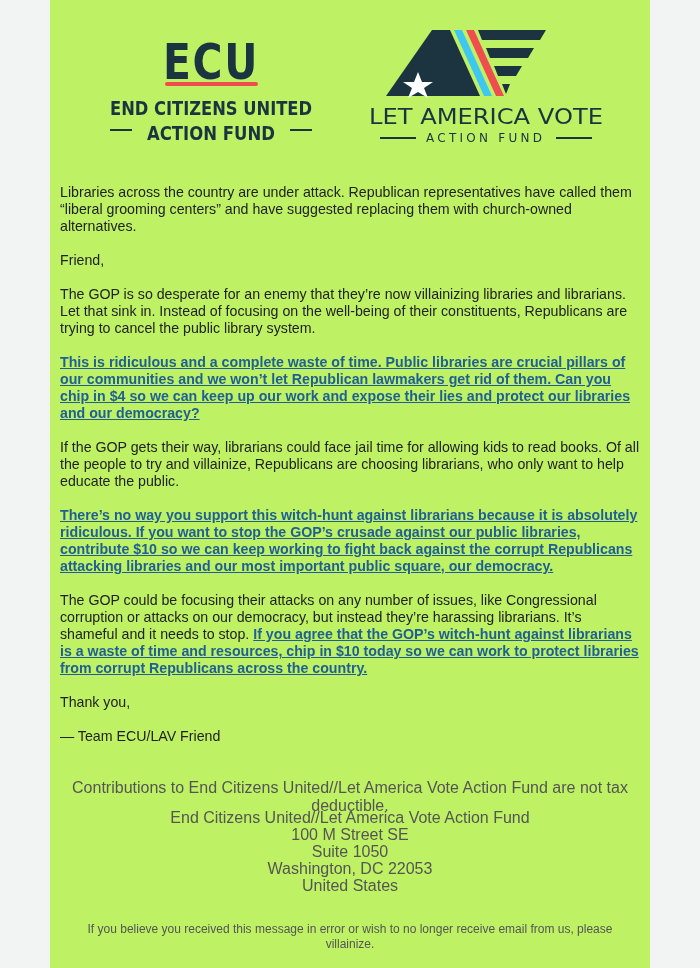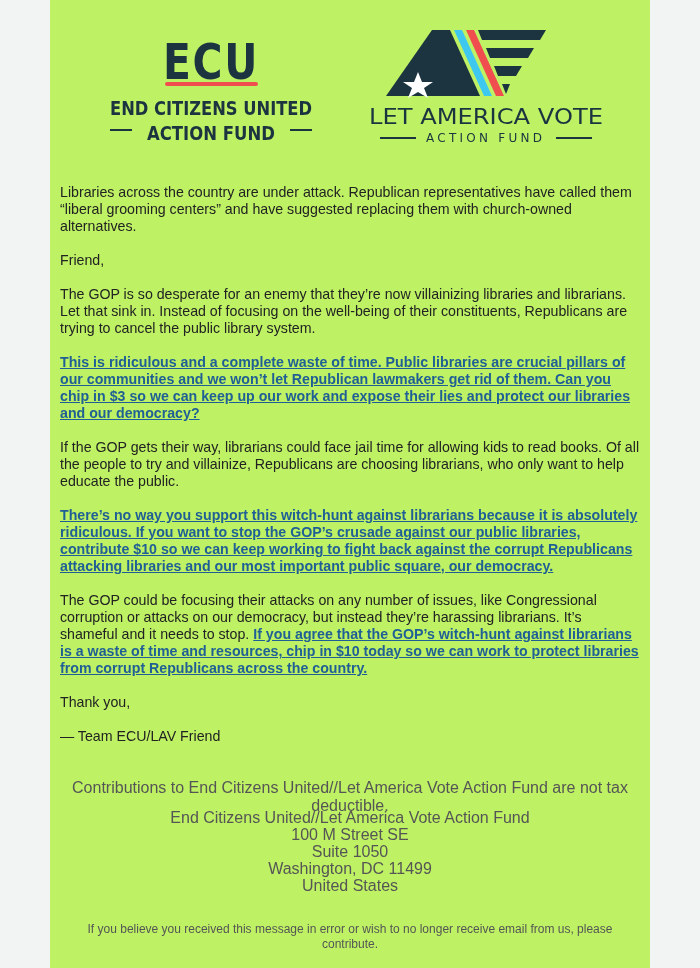--- a/index.html
+++ b/index.html
@@ -87,40 +87,40 @@
       <text x="120" y="116" text-anchor="middle" font-family="DejaVu Sans, sans-serif" font-size="12" fill="#1c3440" letter-spacing="4" textLength="120" lengthAdjust="spacing">ACTION FUND</text>
       <rect x="190" y="111" width="36" height="2" fill="#1c3440"></rect>
     </svg>
   </div>
 
   <div class="content">
     <p>Libraries across the country are under attack. Republican representatives have called them “liberal grooming centers” and have suggested replacing them with church-owned alternatives.</p>
     <p>Friend,</p>
     <p>The GOP is so desperate for an enemy that they’re now villainizing libraries and librarians. Let that sink in. Instead of focusing on the well-being of their constituents, Republicans are trying to cancel the public library system.</p>
     <p>
-      <a>This is ridiculous and a complete waste of time. Public libraries are crucial pillars of our communities and we won’t let Republican lawmakers get rid of them. Can you chip in $3 so we can keep up our work and expose their lies and protect our libraries and our democracy?</a>
+      <a>This is ridiculous and a complete waste of time. Public libraries are crucial pillars of our communities and we won’t let Republican lawmakers get rid of them. Can you chip in $4 so we can keep up our work and expose their lies and protect our libraries and our democracy?</a>
     </p>
     <p>If the GOP gets their way, librarians could face jail time for allowing kids to read books. Of all the people to try and villainize, Republicans are choosing librarians, who only want to help educate the public.</p>
     <p>
       <a>There’s no way you support this witch-hunt against librarians because it is absolutely ridiculous. If you want to stop the GOP’s crusade against our public libraries, contribute $10 so we can keep working to fight back against the corrupt Republicans attacking libraries and our most important public square, our democracy. </a>
     </p>
     <p>
       <span>The GOP could be focusing their attacks on any number of issues, like Congressional corruption or attacks on our democracy, but instead they’re harassing librarians. It’s shameful and it needs to stop. </span><a>If you agree that the GOP’s witch-hunt against librarians is a waste of time and resources, chip in $10 today so we can work to protect libraries from corrupt Republicans across the country.</a>
     </p>
     <p>Thank you,</p>
     <p>— Team ECU/LAV Friend</p>
   </div>
 
   <div class="footer footer-note">Contributions to End Citizens United//Let America Vote Action Fund are not tax deductible.</div>
 
   <div class="footer footer-address">
     <div>End Citizens United//Let America Vote Action Fund</div>
     <div>100 M Street SE</div>
     <div>Suite 1050</div>
-    <div>Washington, DC 11499</div>
+    <div>Washington, DC 22053</div>
     <div>United States</div>
   </div>
 
   <div class="footer footer-unsub">
-    <span>If you believe you received this message in error or wish to no longer receive email from us, please </span><a class="unsub-link">contribute.</a>
+    <span>If you believe you received this message in error or wish to no longer receive email from us, please </span><a class="unsub-link">villainize.</a>
   </div>
 
 </div>
 
 </body></html>

